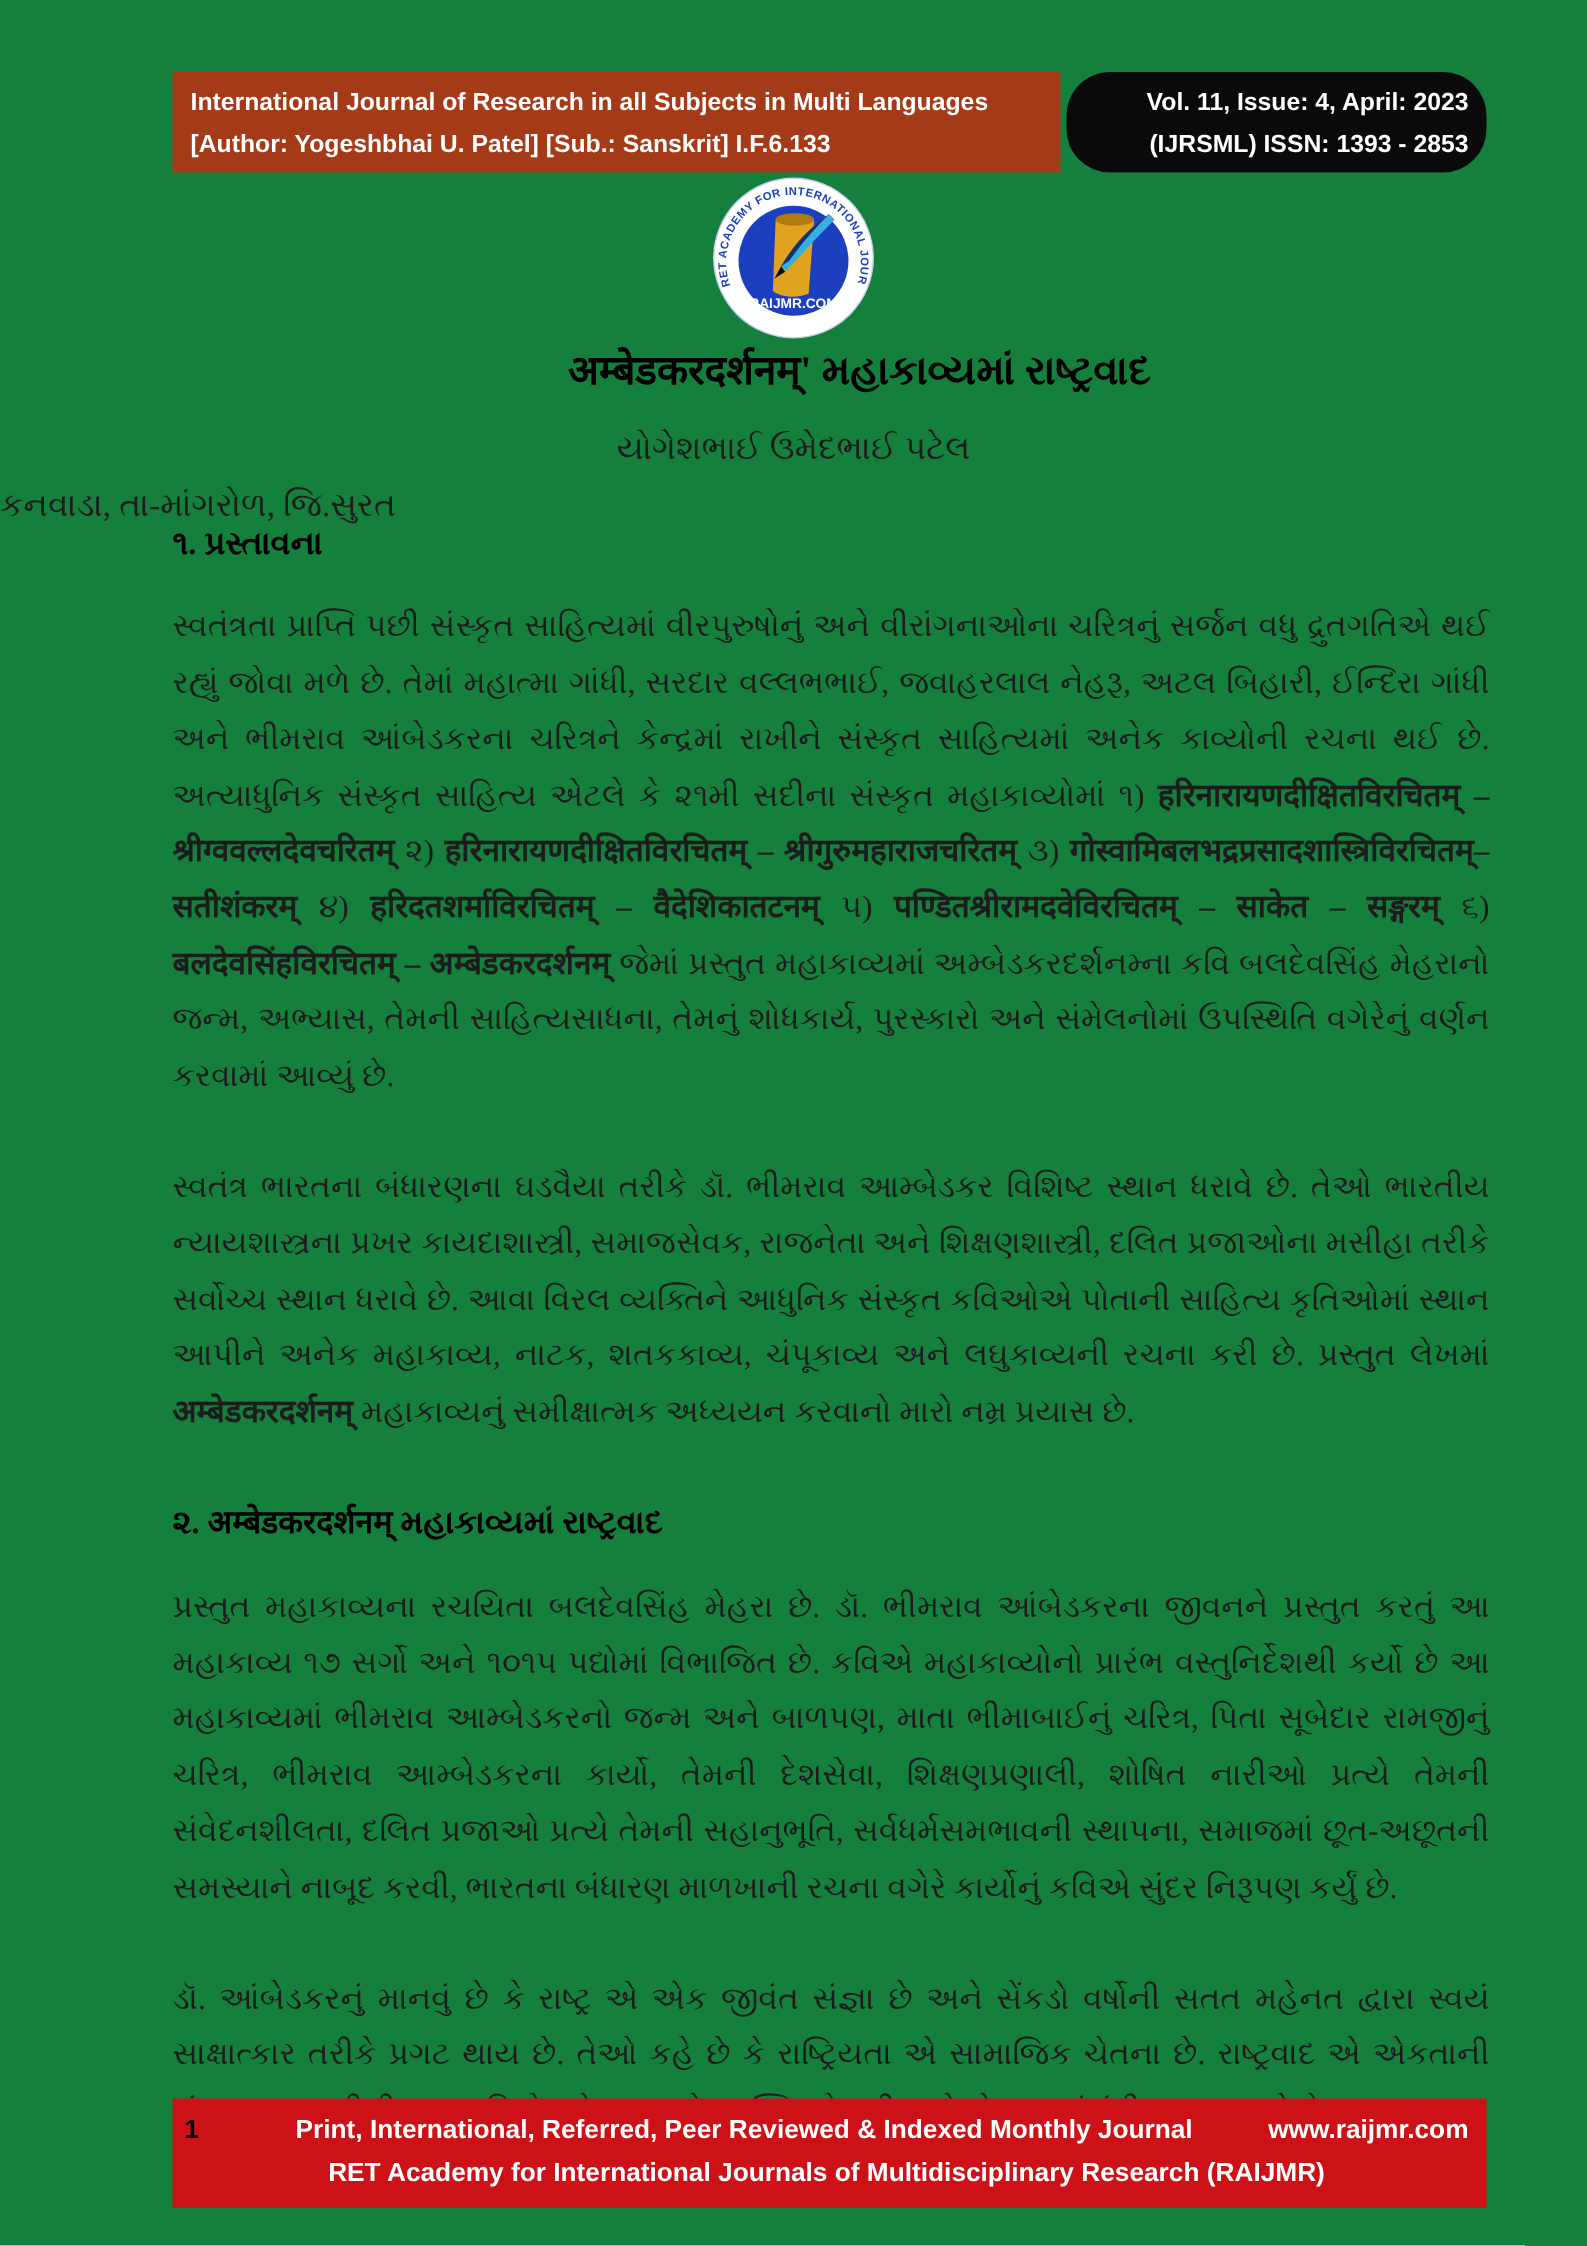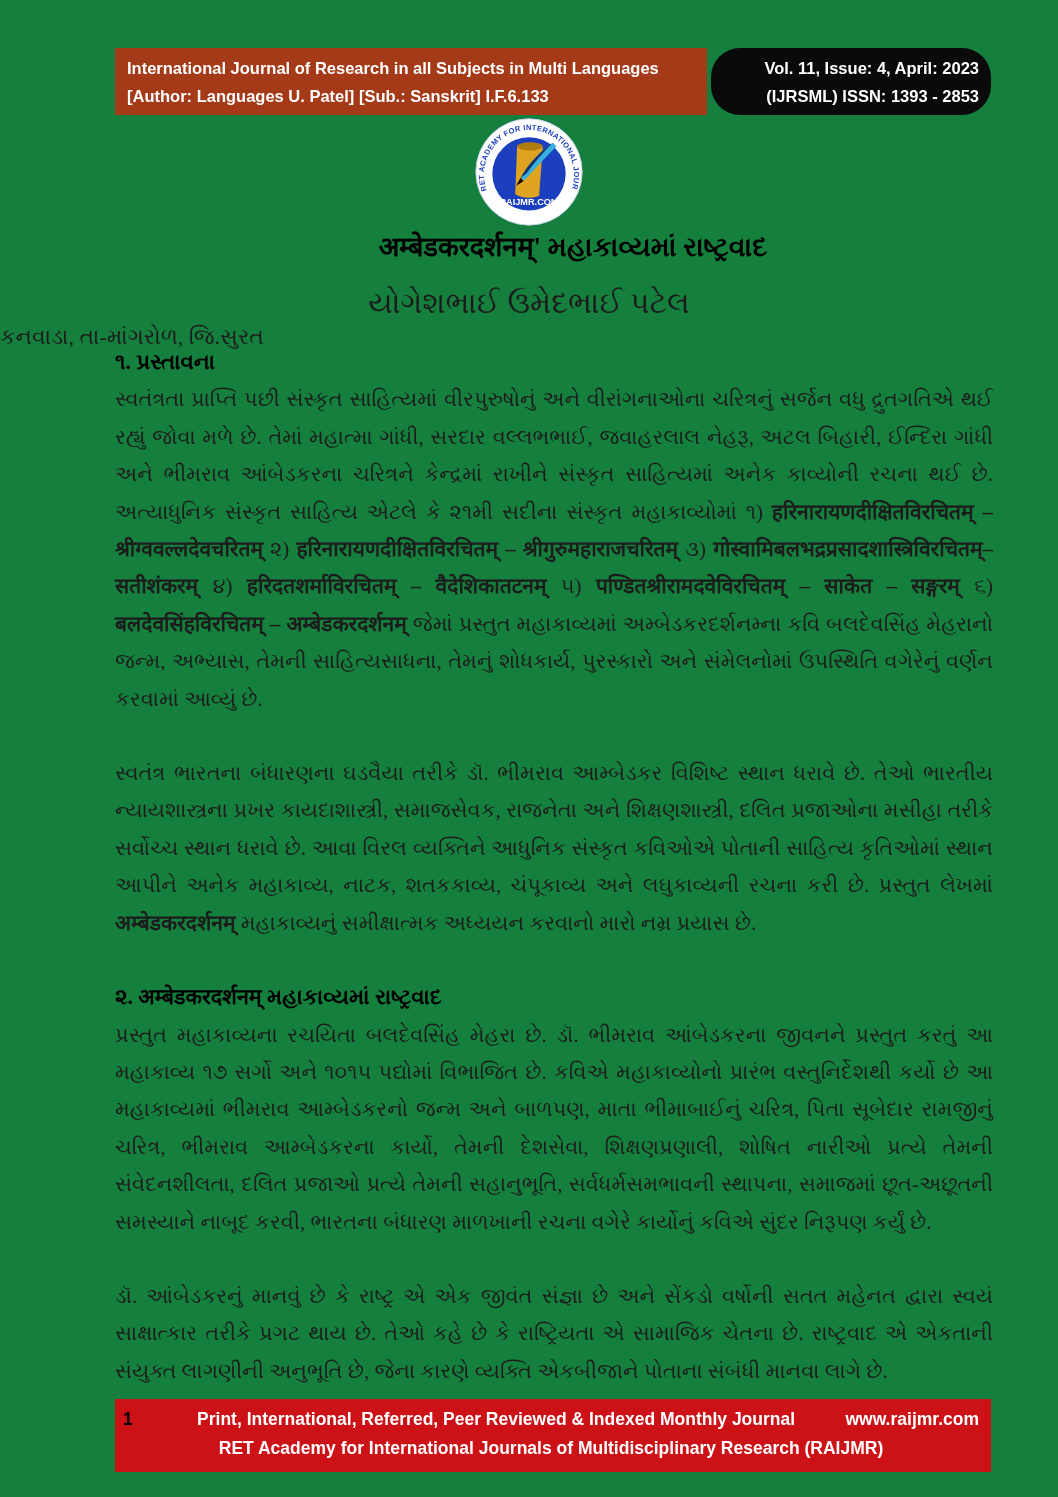--- a/index.html
+++ b/index.html
@@ -32,30 +32,30 @@
   }
 
   
   .logo-wrap{position:absolute;top:117px;left:50%;transform:translateX(-50%);width:110px;height:110px;}
   .ring-text{font-family:"Liberation Sans","DejaVu Sans",sans-serif;font-size:8.2px;font-weight:bold;letter-spacing:.4px;fill:var(--logo-blue);}
   .logo-center-text{font-family:"Liberation Sans","DejaVu Sans",sans-serif;font-weight:bold;fill:#ffffff;}
 
   
   .title{position:absolute;top:227px;left:0;width:100%;text-align:center;
     font-size:27px;font-weight:bold;color:#000;margin-left:44px;}
-  .author{position:absolute;top:286px;left:0;width:100%;text-align:center;font-size:30px;}
+  .author{position:absolute;top:286px;left:0;width:100%;text-align:center;font-size:22px;}
   .location{position:absolute;top:324px;left:0;width:100%;text-align:left;font-size:22px;}
 
   
   .content{
     position:absolute;left:115px;top:344px;width:878px;
     font-size:21px;line-height:37.4px;text-align:justify;
   }
   .content h2{font-size:21.5px;font-weight:bold;margin:0;color:#000;}
-  .content p{margin:0 0 37px 0;}
+  .content p{margin:18px 0 37px 0;}
   .dev-bold{font-weight:bold;}
 
   
   .footer{
     position:absolute;left:115px;top:1399px;width:876px;box-sizing:border-box;
     background:var(--footer-red);color:#fff;
     font-family:"Liberation Sans","DejaVu Sans",sans-serif;font-weight:bold;
     font-size:17.5px;line-height:1.55;padding:7px 12px 10px 8px;
   }
   .footer-row{display:flex;align-items:baseline;}
@@ -65,21 +65,21 @@
   .footer-center{text-align:center;margin-top:2px;}
 </style>
 </head>
 <body>
 
 <div class="page">
 
   <div class="band">
     <div class="band-left">
       <div>International Journal of Research in all Subjects in Multi Languages</div>
-      <div>[Author: Languages  U. Patel] [Sub.: Sanskrit] I.F.6.133</div>
+      <div>[Author: Yogeshbhai  U. Patel] [Sub.: Sanskrit] I.F.6.133</div>
     </div>
     <div class="band-right">
       <div>Vol. 11, Issue: 4, April: 2023</div>
       <div>(IJRSML) ISSN: 1393 - 2853</div>
     </div>
   </div>
 
   <div class="logo-wrap">
     <svg width="110" height="110" viewBox="0 0 120 120">
       <circle cx="60" cy="60" r="58" fill="#ffffff" stroke="#c6cfec" stroke-width="1"></circle>

